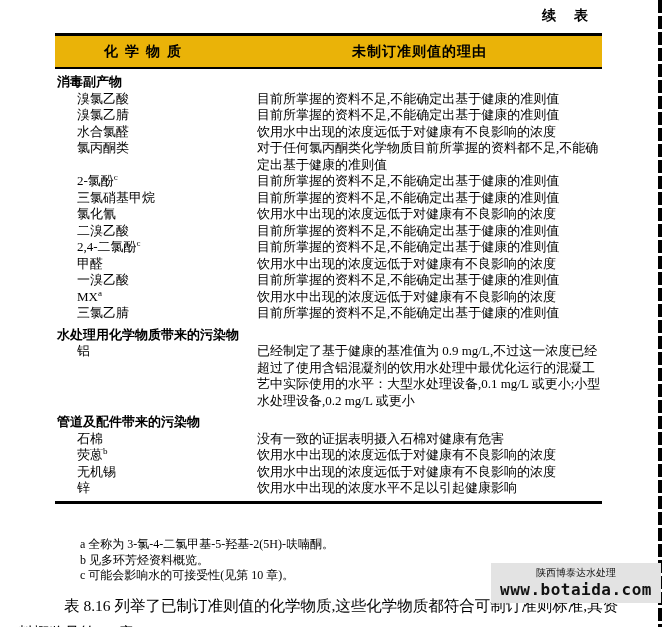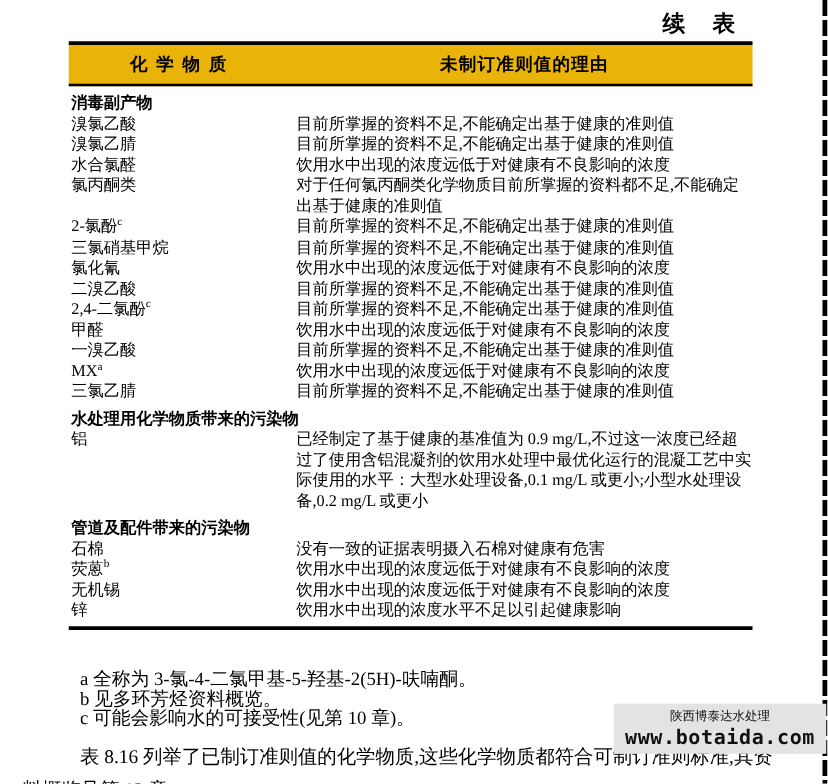--- a/index.html
+++ b/index.html
@@ -10,45 +10,45 @@
   }
   .page{position:relative;width:662px;height:627px;background:#fff;}
 
   .scan-edge{
     position:absolute;top:0;right:0;width:4px;height:627px;z-index:1;
     background:repeating-linear-gradient(to bottom,#000 0 13px,#fff 13px 16px);
   }
 
   .continued{
     position:absolute;top:7px;right:72px;
-    font-weight:bold;font-size:18px;letter-spacing:2px;
+    font-weight:bold;font-size:14px;letter-spacing:2px;
   }
 
   .table{
     position:absolute;left:55px;top:33px;width:547px;
     border-top:3px solid #000;border-bottom:3px solid #000;
   }
   .thead{
     display:flex;background:#e8e8e8;border-bottom:2px solid #000;
     padding:7px 0 6px 0;font-weight:bold;font-size:14px;
   }
   .th-chem{width:182px;text-align:center;letter-spacing:7px;flex-shrink:0;}
   .th-reason{flex:1;text-align:center;letter-spacing:1px;}
 
   .tbody{padding:5px 0 4px 0;font-size:13px;line-height:16.5px;}
   .section + .section{margin-top:5px;}
   .section-title{font-weight:bold;padding-left:2px;}
-  .row{display:flex;align-items:flex-start;}
+  .row{display:flex;align-items:flex-start;margin-left:20px;}
   .cell-chem{width:180px;padding-left:2px;flex-shrink:0;}
   .cell-reason{flex:1;}
   sup{font-size:9px;line-height:0;}
 
   .footnotes{
-    position:absolute;left:64px;top:537px;width:460px;
-    font-size:15px;line-height:15.5px;
+    position:absolute;left:80px;top:537px;width:460px;
+    font-size:12px;line-height:15.5px;
   }
 
   .watermark{
     position:absolute;right:1px;top:563px;z-index:3;
     background:#e3e3e3;padding:3px 9px 4px 9px;text-align:center;
   }
   .wm1{font-family:"Liberation Sans","DejaVu Sans",sans-serif;font-size:10px;color:#111;}
   .wm2{font-family:"DejaVu Sans Mono","Liberation Mono",monospace;font-weight:bold;font-size:16px;color:#111;letter-spacing:0.5px;}
 
   .bodytext{

